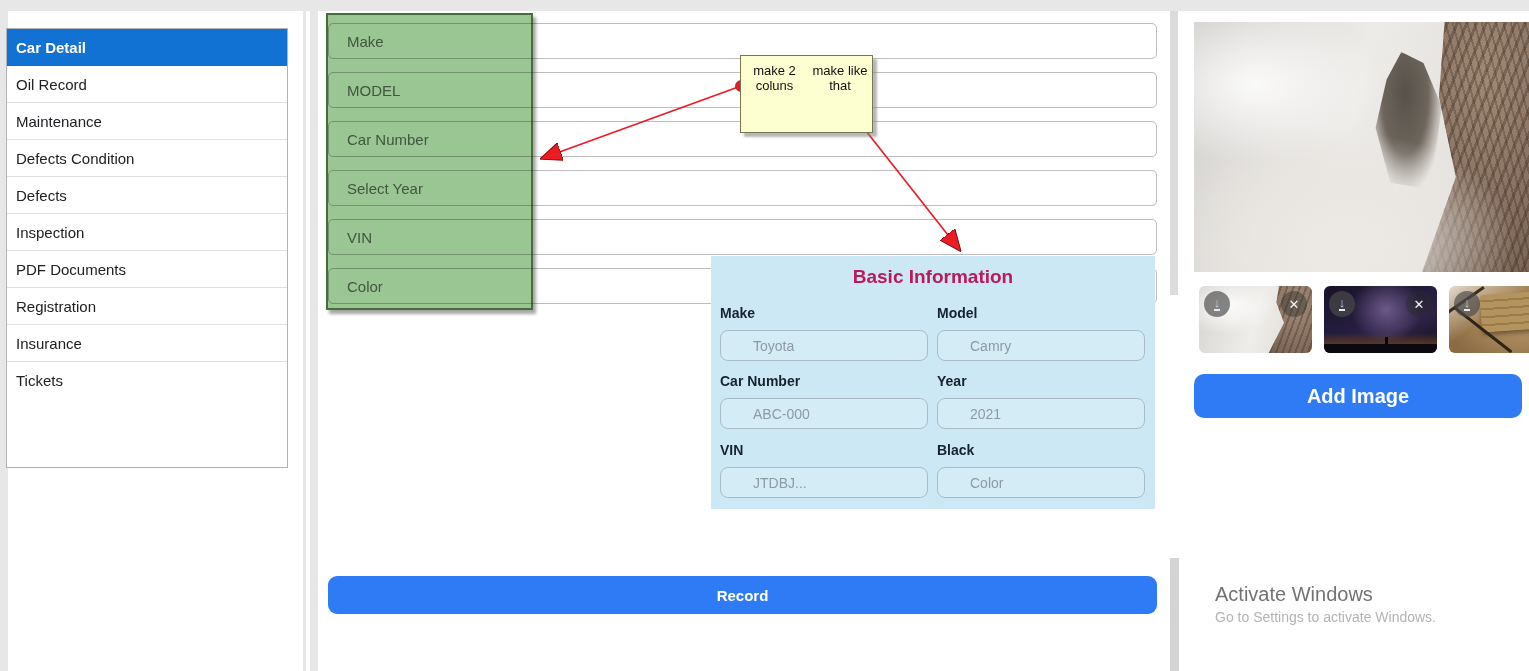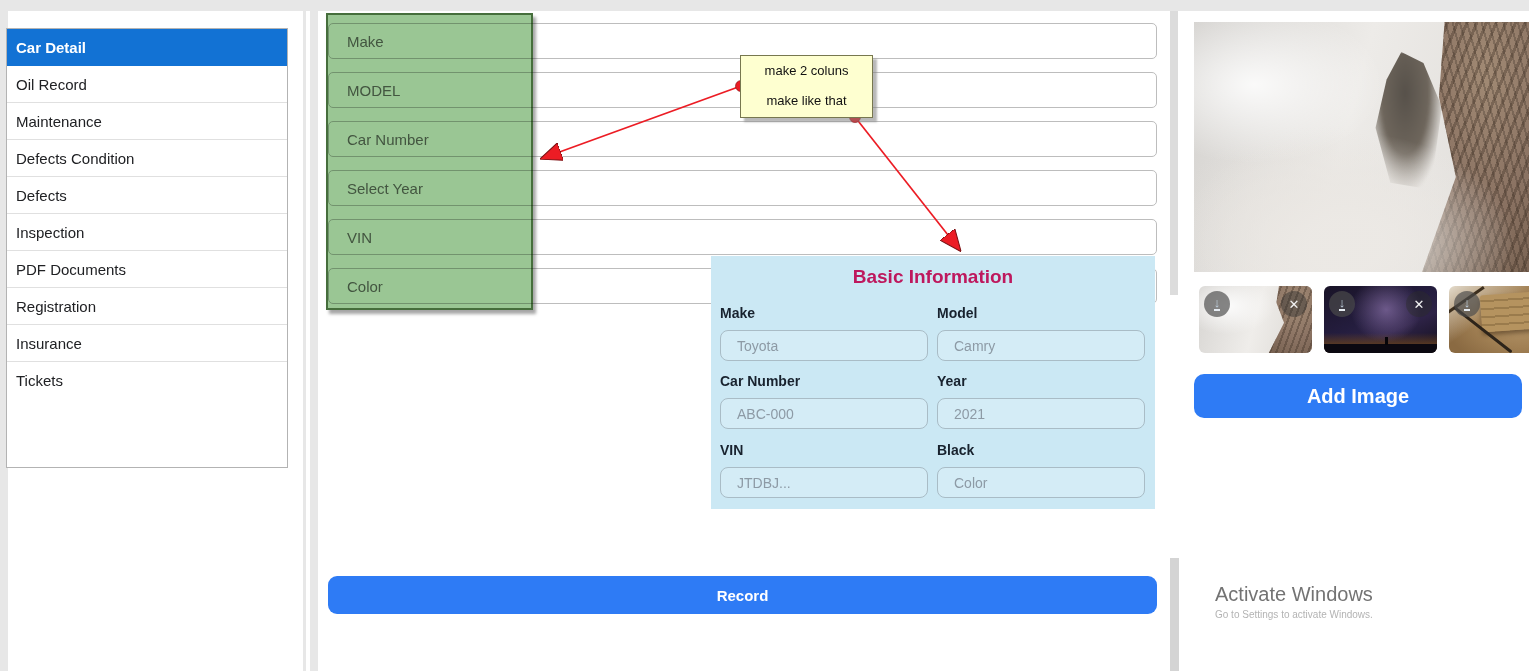--- a/index.html
+++ b/index.html
@@ -38,33 +38,33 @@
                 font-family:"Liberation Sans",sans-serif; font-weight:bold; font-size:15px; cursor:pointer; z-index:2; }
 
   
   .mockup { position:absolute; left:711px; top:256px; width:444px; height:253px;
             background:#cbe8f4; z-index:4; }
   .mockup-title { position:absolute; left:0; top:10px; width:100%; text-align:center;
                   font-size:19px; font-weight:bold; color:#be185d; }
   .m-label { position:absolute; font-size:14px; font-weight:bold; color:#18222e; }
   .m-input { position:absolute; width:208px; height:31px; background:rgba(255,255,255,0.18);
              border:1px solid #a9bcc6; border-radius:8px; font-family:"Liberation Sans",sans-serif;
-             font-size:14px; padding-left:16px; color:#44525c; outline:none; }
+             font-size:14px; padding-left:32px; color:#44525c; outline:none; }
   .m-input::placeholder { color:#8d9aa5; opacity:1; }
   .mc1 { left:9px; }  .mc2 { left:226px; }
   .mr1l { top:49px; } .mr1i { top:74px; }
   .mr2l { top:117px; } .mr2i { top:142px; }
   .mr3l { top:186px; } .mr3i { top:211px; }
 
   
   .arrow-layer { position:absolute; left:0; top:0; width:1529px; height:671px; z-index:6; pointer-events:none; }
-  .sticky-note { position:absolute; left:740px; top:55px; width:133px; height:63px;
+  .sticky-note { position:absolute; left:740px; top:55px; width:133px; height:78px;
                  background:#feffd0; border:1px solid #77774f;
                  box-shadow:4px 4px 2px rgba(125,125,125,0.55); z-index:7;
-                 display:flex; flex-direction:column; justify-content:space-between;
+                 display:flex; justify-content:space-between;
                  padding:7px 0 9px 0; }
   .sticky-note div { text-align:center; font-size:13px; color:#111; }
 
   
   .hero { position:absolute; left:1194px; top:22px; width:335px; height:250px; overflow:hidden;
           background:
             radial-gradient(ellipse 55% 45% at 18% 25%, rgba(255,255,255,0.85), rgba(255,255,255,0) 70%),
             radial-gradient(ellipse 60% 55% at 35% 80%, rgba(228,224,219,0.9), rgba(228,224,219,0) 70%),
             linear-gradient(105deg, #d4d2cf 0%, #edebe8 45%, #dedbd7 100%); }
   .hero .crag { position:absolute; left:52%; top:12%; width:22%; height:55%;
@@ -111,21 +111,21 @@
   .dl { left:5px; top:5px; background:rgba(75,75,75,0.68); }
   .dl .glyph { color:#c2d2e0; font-size:13px; font-weight:bold; line-height:11px;
                border-bottom:2px solid #e6ecf2; padding-bottom:1px; }
   .xx { right:5px; top:5px; background:rgba(45,45,45,0.45); color:#f2f2f2; font-size:13px; }
 
   .add-image-btn { position:absolute; left:1194px; top:374px; width:328px; height:44px;
                    background:#2e7bf5; border:none; border-radius:10px; color:#fff;
                    font-family:"Liberation Sans",sans-serif; font-weight:bold; font-size:20px; cursor:pointer; }
 
   .activate-1 { position:absolute; left:1215px; top:583px; font-size:20px; color:#737373; }
-  .activate-2 { position:absolute; left:1215px; top:609px; font-size:10px; color:#b3b3b3; }
+  .activate-2 { position:absolute; left:1215px; top:609px; font-size:14px; color:#b3b3b3; }
 </style>
 </head>
 <body>
 
 <div class="page">
 
   <div class="topbar"></div>
   <div class="edge-left"></div>
   <div class="gap-mid"></div>
   <div class="gap-mid-line"></div>

